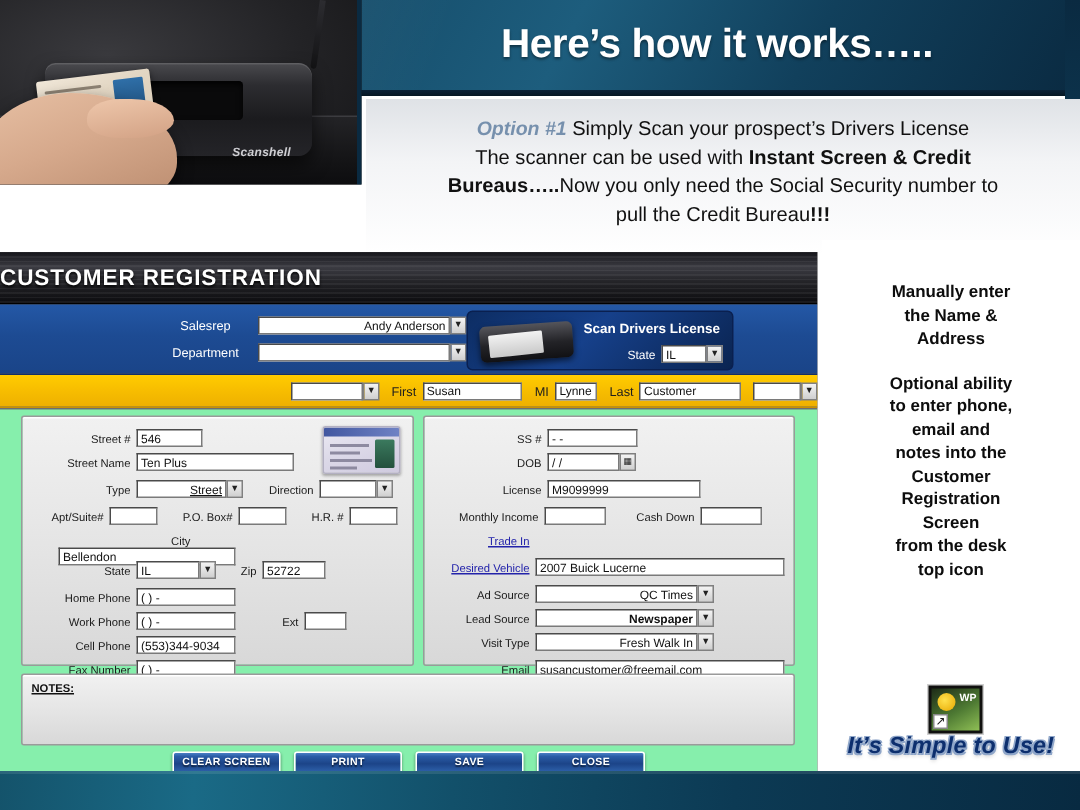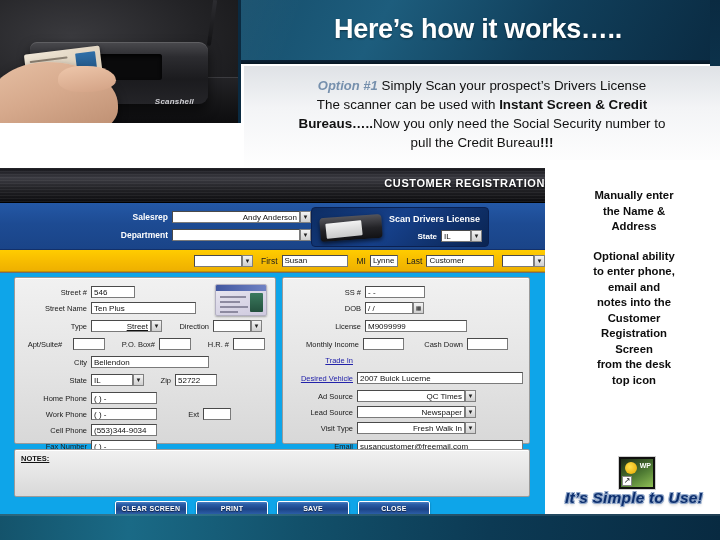--- a/index.html
+++ b/index.html
@@ -138,35 +138,34 @@
   }
   .app-title {
     position: relative; height: 35px; width: 100%;
     background:
       repeating-linear-gradient(180deg, rgba(255,255,255,.055) 0 1px, rgba(0,0,0,0) 1px 3px),
       linear-gradient(180deg, #15151a 0%, #3b3b42 30%, #242428 58%, #0c0c0f 100%);
     border-bottom: 1px solid #000;
   }
   .app-title span {
     position:absolute; left:0; right:0; top:9px;
-    text-align:right; color:#ffffff;
-    font-size: 11px; font-weight: bold; letter-spacing: .6px;
+    text-align:left; color:#ffffff;
+    font-size: 15px; font-weight: bold; letter-spacing: .6px;
     text-shadow: 0 1px 2px rgba(0,0,0,.9);
   }
 
   .blue-bar {
     position: relative; height: 47px; width: 100%;
     background: linear-gradient(180deg,#2458a6 0%,#1d4b93 45%,#1a4488 100%);
     border-bottom: 1px solid #12306a;
   }
   .bb-row { position:absolute; display:flex; align-items:center; }
   .bb-label {
-    color:#ffffff; font-size:8.5px; text-align:right;
+    color:#ffffff; font-size:8.5px; text-align:center;
     margin-right:4px;
-    font-weight:bold;
   }
   .inp {
     background:#ffffff; border:1px solid #7a7a7a;
     border-top-color:#4a4a4a; border-left-color:#4a4a4a;
     height: 12px; font-size: 8px; color:#111;
     display:flex; align-items:center; padding:0 2px;
     overflow:hidden; white-space:nowrap;
   }
   .inp.val-right { justify-content:flex-end; }
   .sel-arrow {
@@ -208,21 +207,21 @@
   .yellow-bar {
     position: relative; height: 22px; width: 100%;
     background: linear-gradient(180deg,#ffcc00 0%,#f7bd00 50%,#eeb000 100%);
     border-bottom: 1px solid #c89200;
     display:flex; align-items:center;
   }
   .yb-label { font-size:8.5px; color:#1d1d1d; margin:0 4px 0 8px; }
 
   .body-area {
     position:absolute; left:0; top:105px; width:545px; height:252px;
-    background:#0ea5e9;
+    background:#86efac;
   }
   .panel {
     position:absolute;
     background: linear-gradient(180deg,#f1f1f1 0%, #e4e4e4 55%, #d8d8d8 100%);
     border: 1px solid #9a9a9a;
     border-radius: 2px;
     box-shadow: inset 0 1px 0 #ffffff;
   }
   #panel-left  { left: 14px;  top: 4px;  width: 262px; height: 167px; }
   #panel-right { left: 282px; top: 4px;  width: 248px; height: 167px; }
@@ -453,32 +452,32 @@
           </div>
         </div>
         <div class="frow" style="left:150px; top:42px;">
           <div class="flabel" style="width:44px;">Direction</div>
           <div class="combo">
             <div class="inp" style="width:38px;"></div>
             <div class="sel-arrow">▼</div>
           </div>
         </div>
         <div class="frow" style="left:6px; top:60px;">
-          <div class="flabel" style="width:48px;text-align:center;">Apt/Suite#</div>
+          <div class="flabel" style="width:48px;">Apt/Suite#</div>
           <div class="inp" style="width:32px;"></div>
         </div>
         <div class="frow" style="left:96px; top:60px;">
           <div class="flabel" style="width:44px;">P.O. Box#</div>
           <div class="inp" style="width:32px;"></div>
         </div>
         <div class="frow" style="left:184px; top:60px;">
           <div class="flabel" style="width:30px;">H.R. #</div>
           <div class="inp" style="width:32px;"></div>
         </div>
-        <div class="frow" style="left:10px; top:78px;">
+        <div class="frow" style="left:24px; top:78px;flex-direction:column;">
           <div class="flabel" style="width:62px;">City</div>
           <div class="inp" style="width:118px;">Bellendon</div>
         </div>
         <div class="frow" style="left:10px; top:96px;">
           <div class="flabel" style="width:62px;">State</div>
           <div class="combo">
             <div class="inp" style="width:42px;">IL</div>
             <div class="sel-arrow">▼</div>
           </div>
         </div>
@@ -540,21 +539,21 @@
         <div class="frow" style="left:10px; top:112px;">
           <div class="flabel" style="width:60px;">Ad Source</div>
           <div class="combo">
             <div class="inp val-right" style="width:108px;">QC Times</div>
             <div class="sel-arrow">▼</div>
           </div>
         </div>
         <div class="frow" style="left:10px; top:128px;">
           <div class="flabel" style="width:60px;">Lead Source</div>
           <div class="combo">
-            <div class="inp val-right" style="width:108px;">Newspaper</div>
+            <div class="inp val-right" style="width:108px;font-weight:bold;">Newspaper</div>
             <div class="sel-arrow">▼</div>
           </div>
         </div>
         <div class="frow" style="left:10px; top:144px;">
           <div class="flabel" style="width:60px;">Visit Type</div>
           <div class="combo">
             <div class="inp val-right" style="width:108px;padding-left:40px;">Fresh Walk In</div>
             <div class="sel-arrow">▼</div>
           </div>
         </div>

